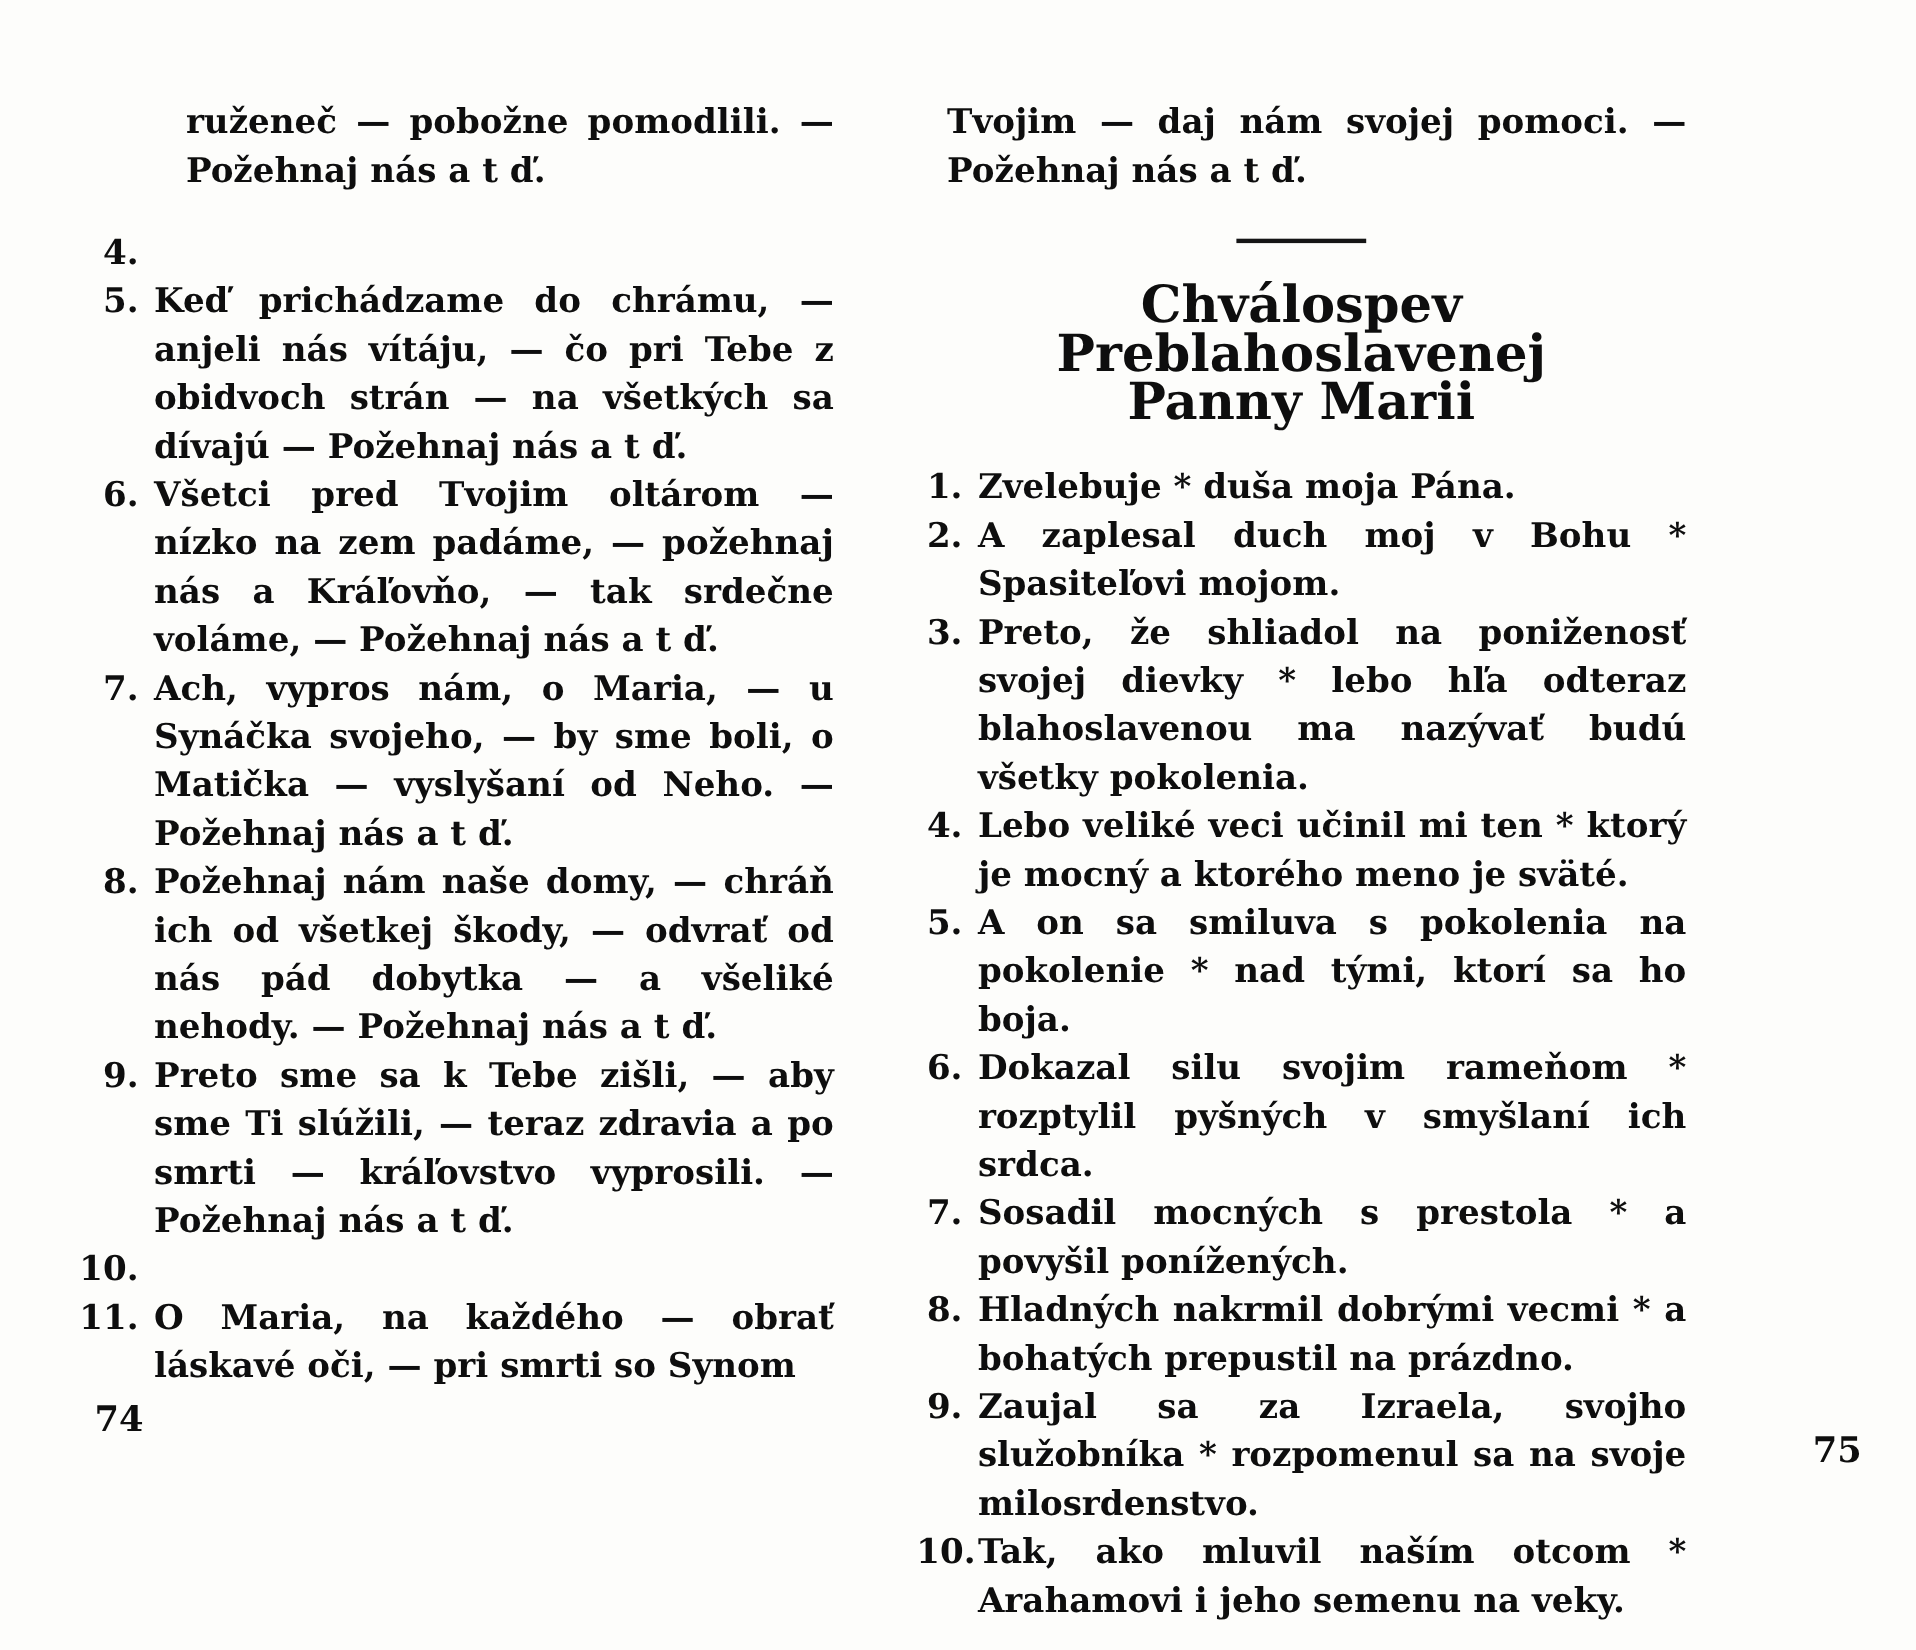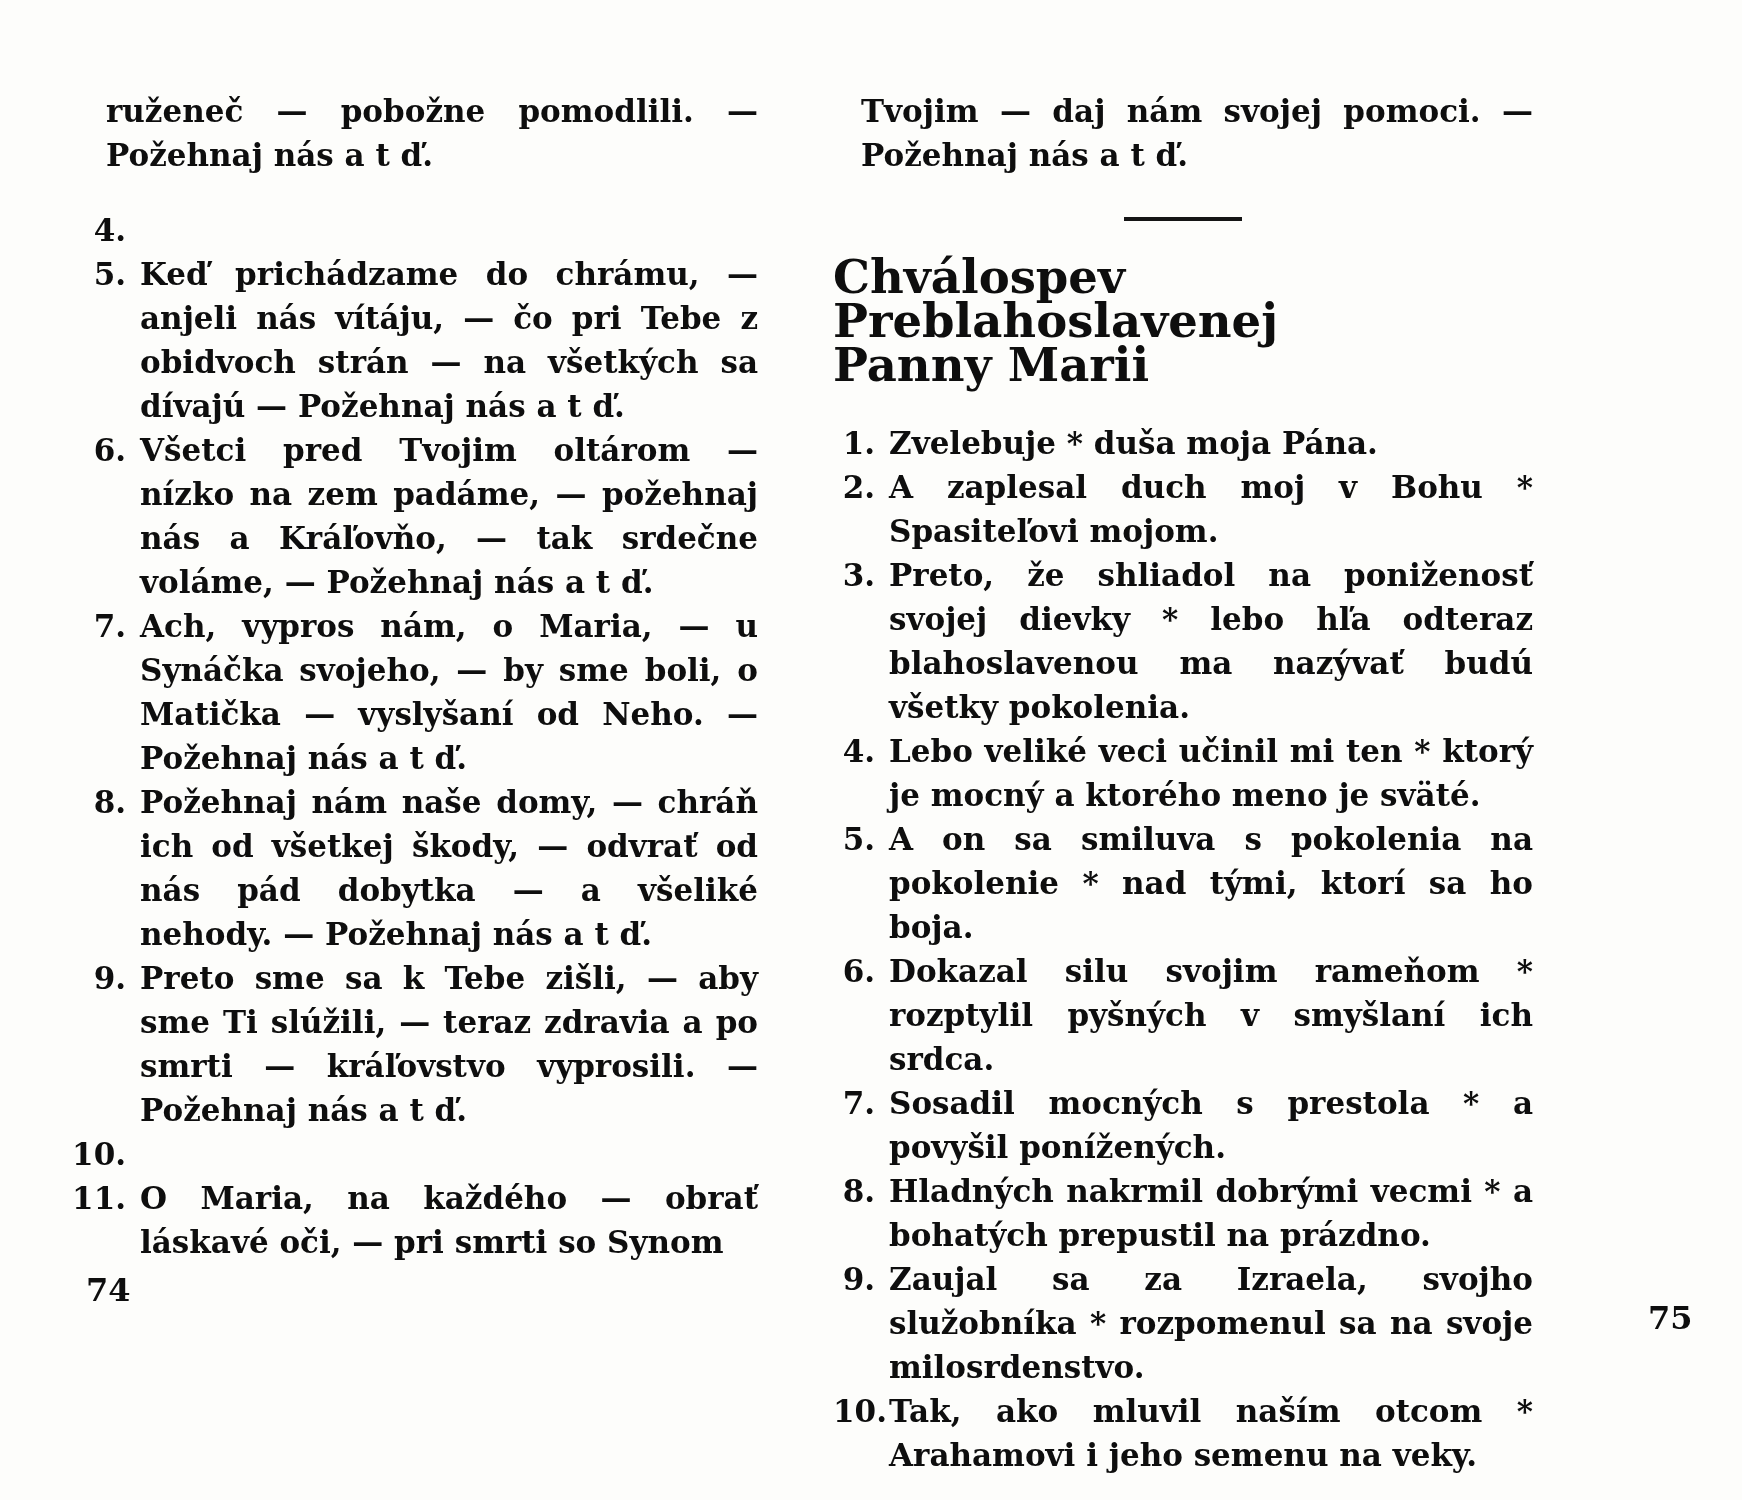--- a/index.html
+++ b/index.html
@@ -24,21 +24,21 @@
   }
   .page-left {
     left: 58px;
     width: 700px;
   }
   .page-right {
     left: 833px;
     width: 700px;
   }
   .continuation {
-    margin-left: 48px;
+    margin-left: 111px;
     text-align: justify;
   }
   .page-right .continuation {
     margin-left: 28px;
   }
   .verse {
     display: grid;
     grid-template-columns: 82px 1fr;
   }
   .page-right .verse {
@@ -52,21 +52,21 @@
   .verse-text {
     text-align: justify;
   }
   .section-divider {
     width: 118px;
     height: 4px;
     background: #151515;
     margin: 40px auto 34px auto;
   }
   .section-heading {
-    text-align: left;
+    text-align: center;
     margin: 0 0 34px 0;
   }
   .heading-line {
     display: block;
   }
   .page-number {
     position: absolute;
     font-size: 32px;
   }
   .page-number-left {

